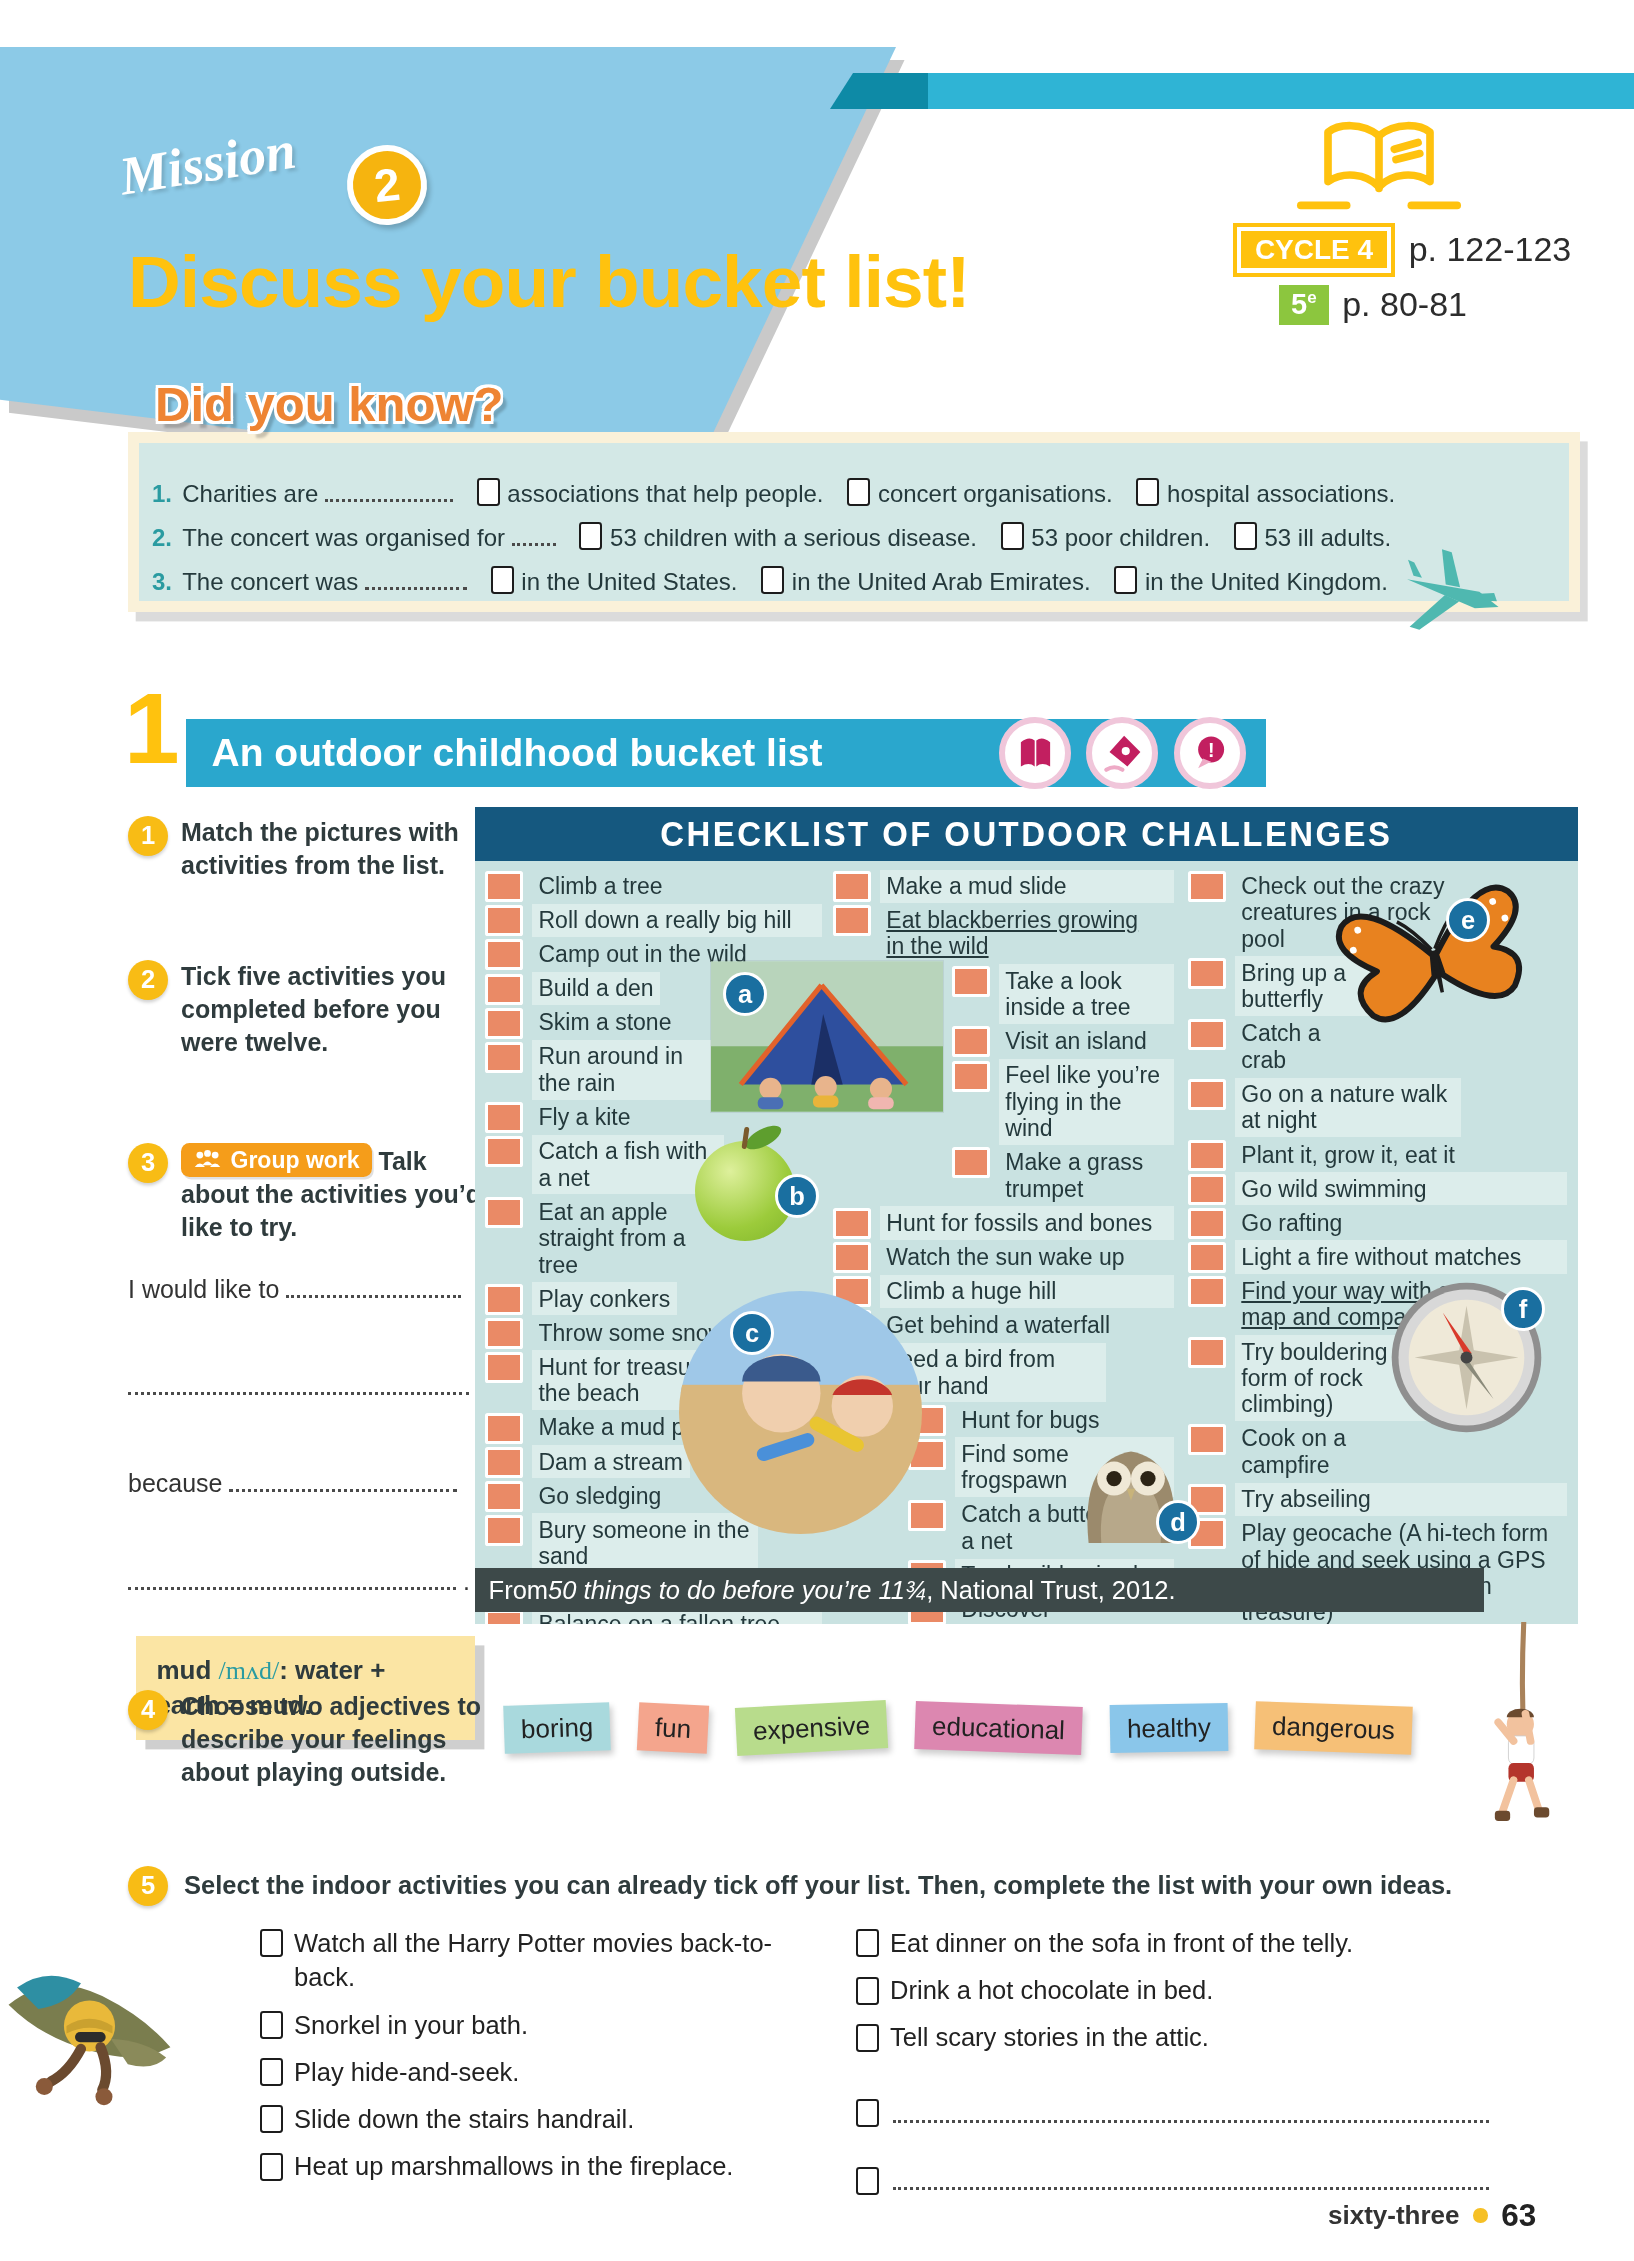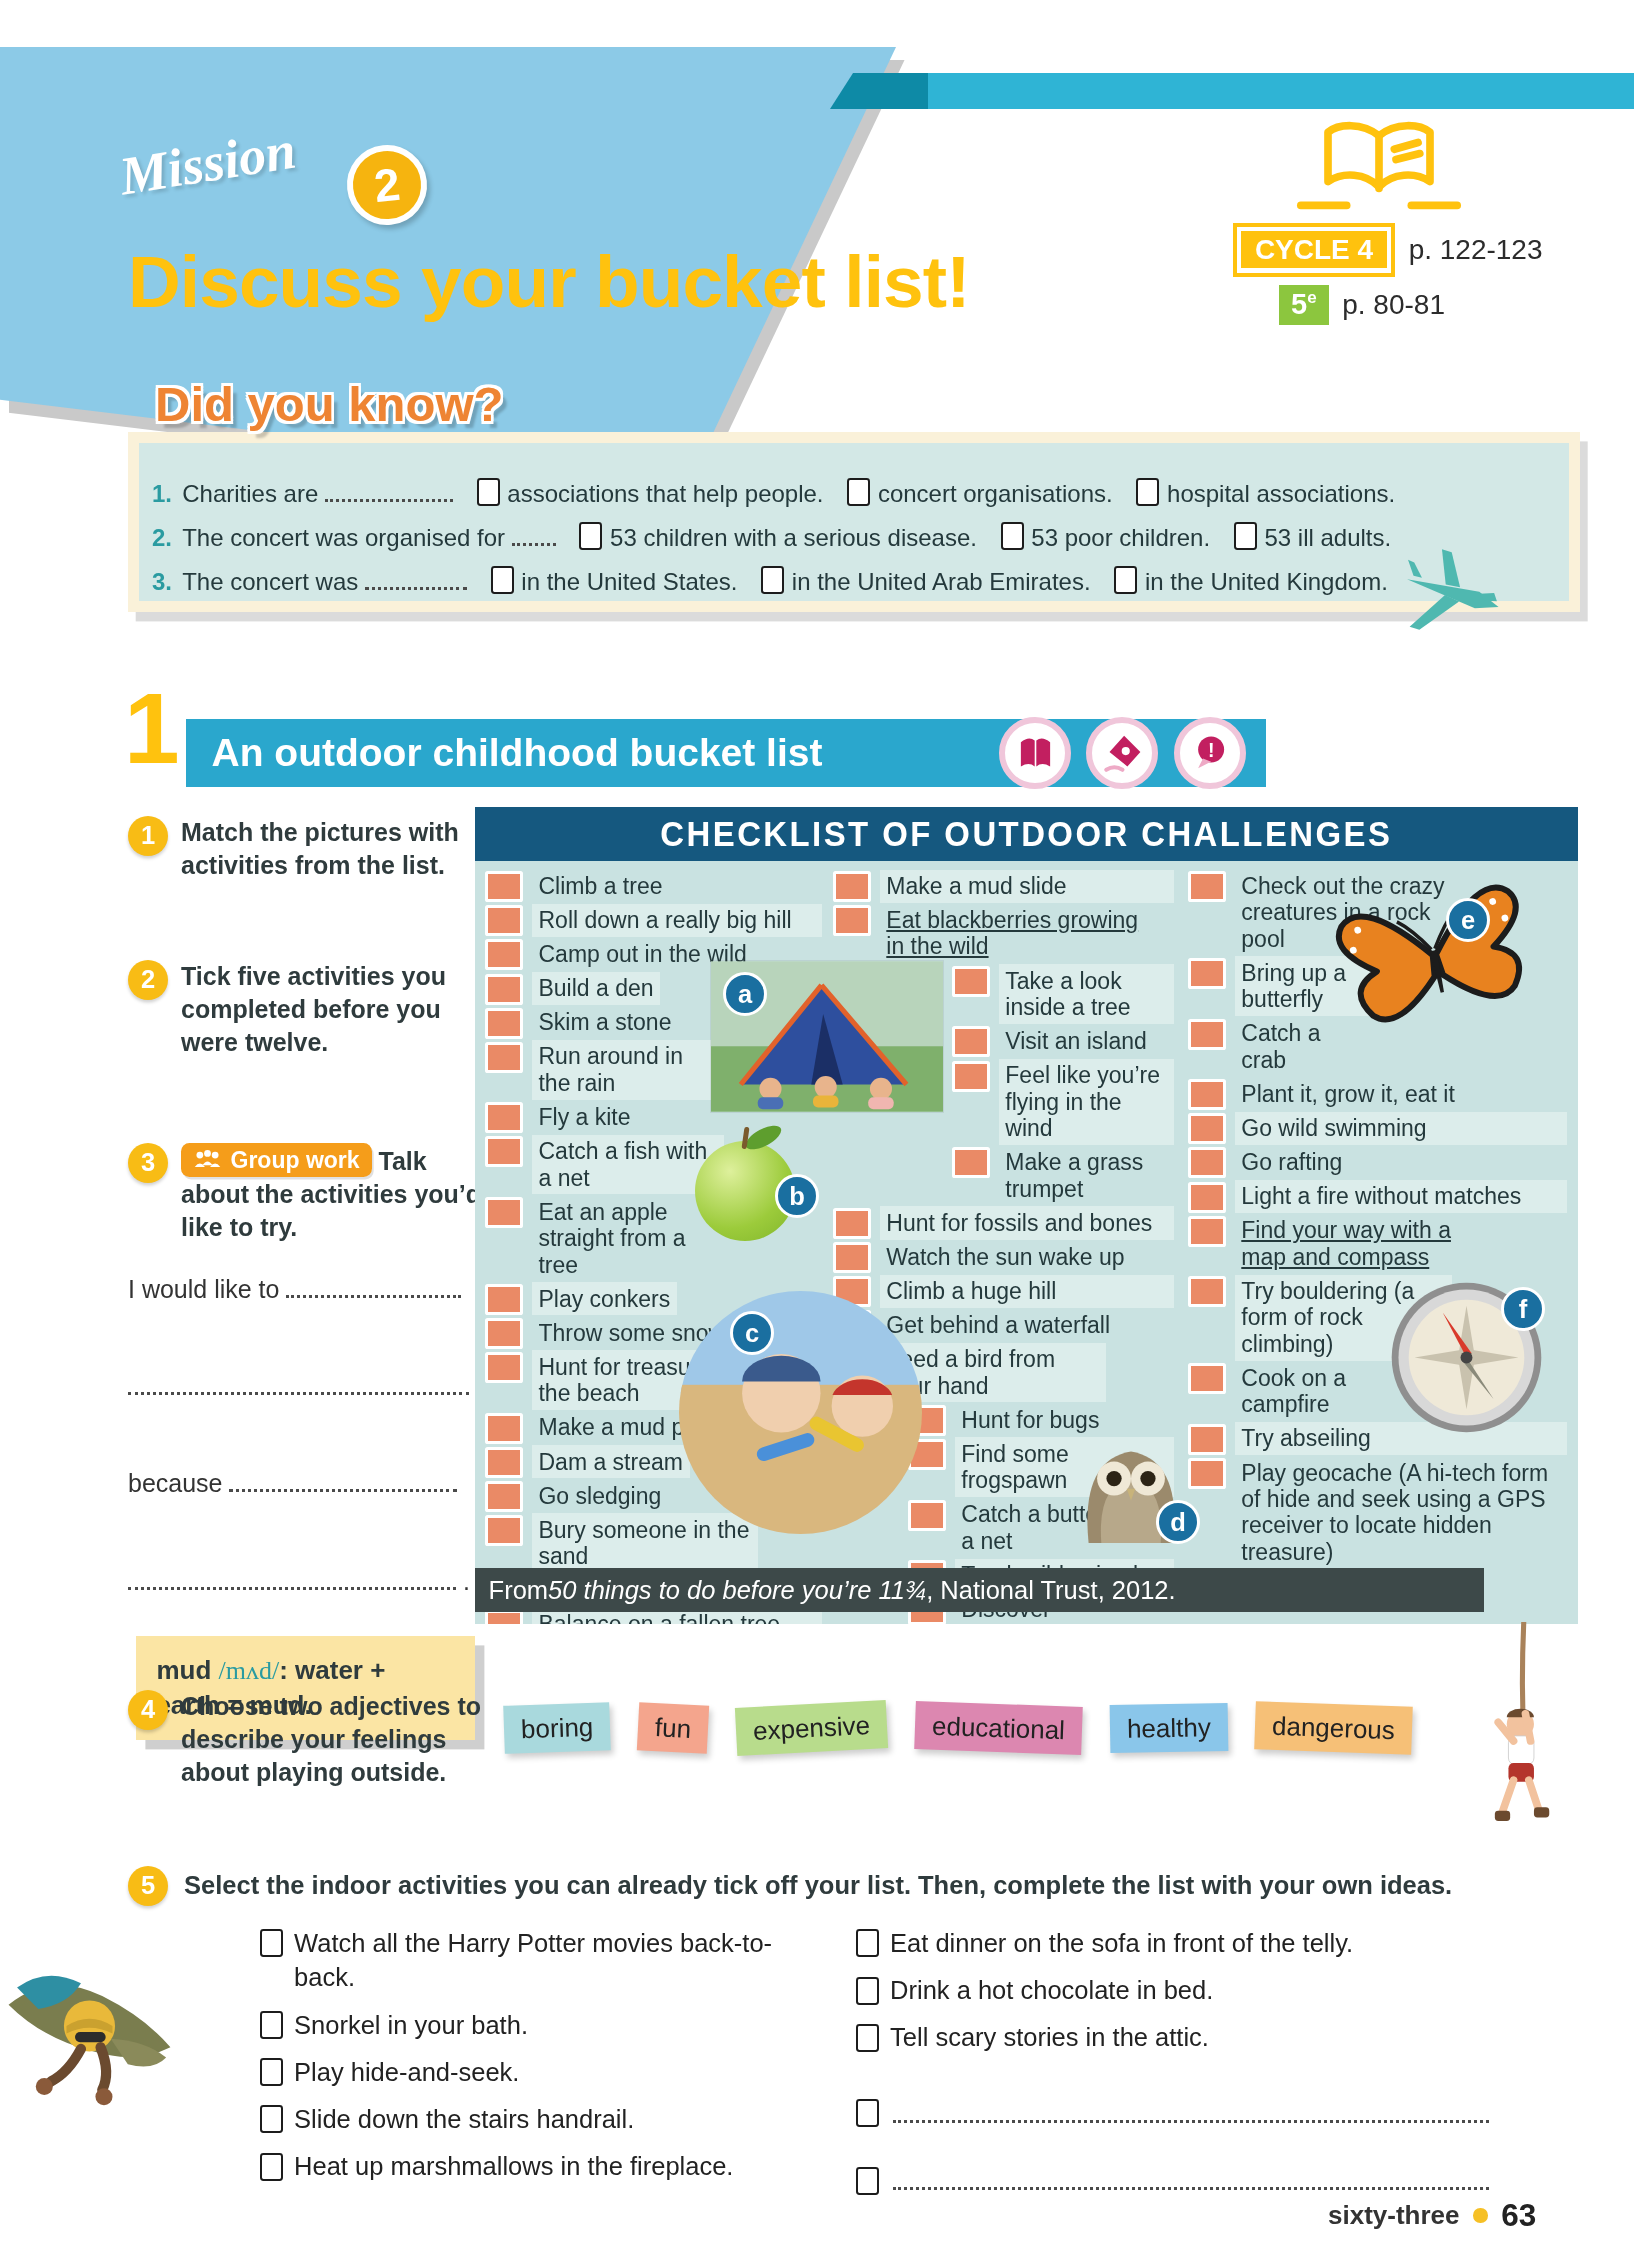--- a/index.html
+++ b/index.html
@@ -22,21 +22,21 @@
     display:flex;align-items:center;justify-content:center;transform:rotate(-6deg);
     box-shadow:2.6px 4.3px 5.1px rgba(0,0,0,.2);}
 
   .page-title{position:absolute;left:128px;top:240px;font-size:73px;font-weight:bold;color:#ffc20e;letter-spacing:-0.9px;}
 
   
   .book-icon{position:absolute;left:1294px;top:117px;}
   .cycle-row{position:absolute;left:1233px;top:223px;display:flex;align-items:center;gap:13.6px;}
   .cycle-frame{border:4.3px solid #ffc20e;padding:4.3px;display:inline-block;background:#fff;}
   .cycle-badge{background:#ffc20e;color:#fff;font-weight:bold;font-size:28px;padding:2.6px 13.6px;display:inline-block;}
-  .ref-pages{font-size:28px;color:#2c2c2c;}
+  .ref-pages{font-size:34px;color:#2c2c2c;}
   .grade-row{position:absolute;left:1279px;top:285px;display:flex;align-items:center;gap:13.6px;}
   .grade-badge{background:#8cc63e;color:#fff;font-weight:bold;font-size:29px;padding:3.4px 12px;display:inline-block;}
   .grade-badge sup{font-size:17px;}
 
   
   .dyk-box{position:absolute;left:128px;top:432px;width:1452px;height:180px;background:#d3e8e6;
     border:11px solid #faf1d9;box-shadow:7.7px 9.4px 0 rgba(175,175,175,.45);box-sizing:border-box;}
   .dyk-title{position:absolute;left:155px;top:376px;font-size:49px;font-weight:bold;color:#ee8433;z-index:3;
     text-shadow:2.6px 0 0 #fff,-2.6px 0 0 #fff,0 2.6px 0 #fff,0 -2.6px 0 #fff,2.6px 2.6px 0 #fff,-2.6px -2.6px 0 #fff,
       2.6px -2.6px 0 #fff,-2.6px 2.6px 0 #fff,6px 6.8px 2.6px rgba(0,0,0,.2);}
@@ -448,20 +448,24 @@
         <div class="r">
             <span class="cb"></span>
             <span class="lbl st mw180">Bring up a butterfly</span>
           </div>
         <div class="r">
             <span class="cb"></span>
             <span class="lbl mw130">Catch a crab</span>
           </div>
         <div class="r">
             <span class="cb"></span>
+            <span class="lbl st mw250">Go on a nature walk at night</span>
+          </div>
+        <div class="r">
+            <span class="cb"></span>
             <span class="lbl">Plant it, grow it, eat it</span>
           </div>
         <div class="r">
             <span class="cb"></span>
             <span class="lbl st">Go wild swimming</span>
           </div>
         <div class="r">
             <span class="cb"></span>
             <span class="lbl">Go rafting</span>
           </div>

